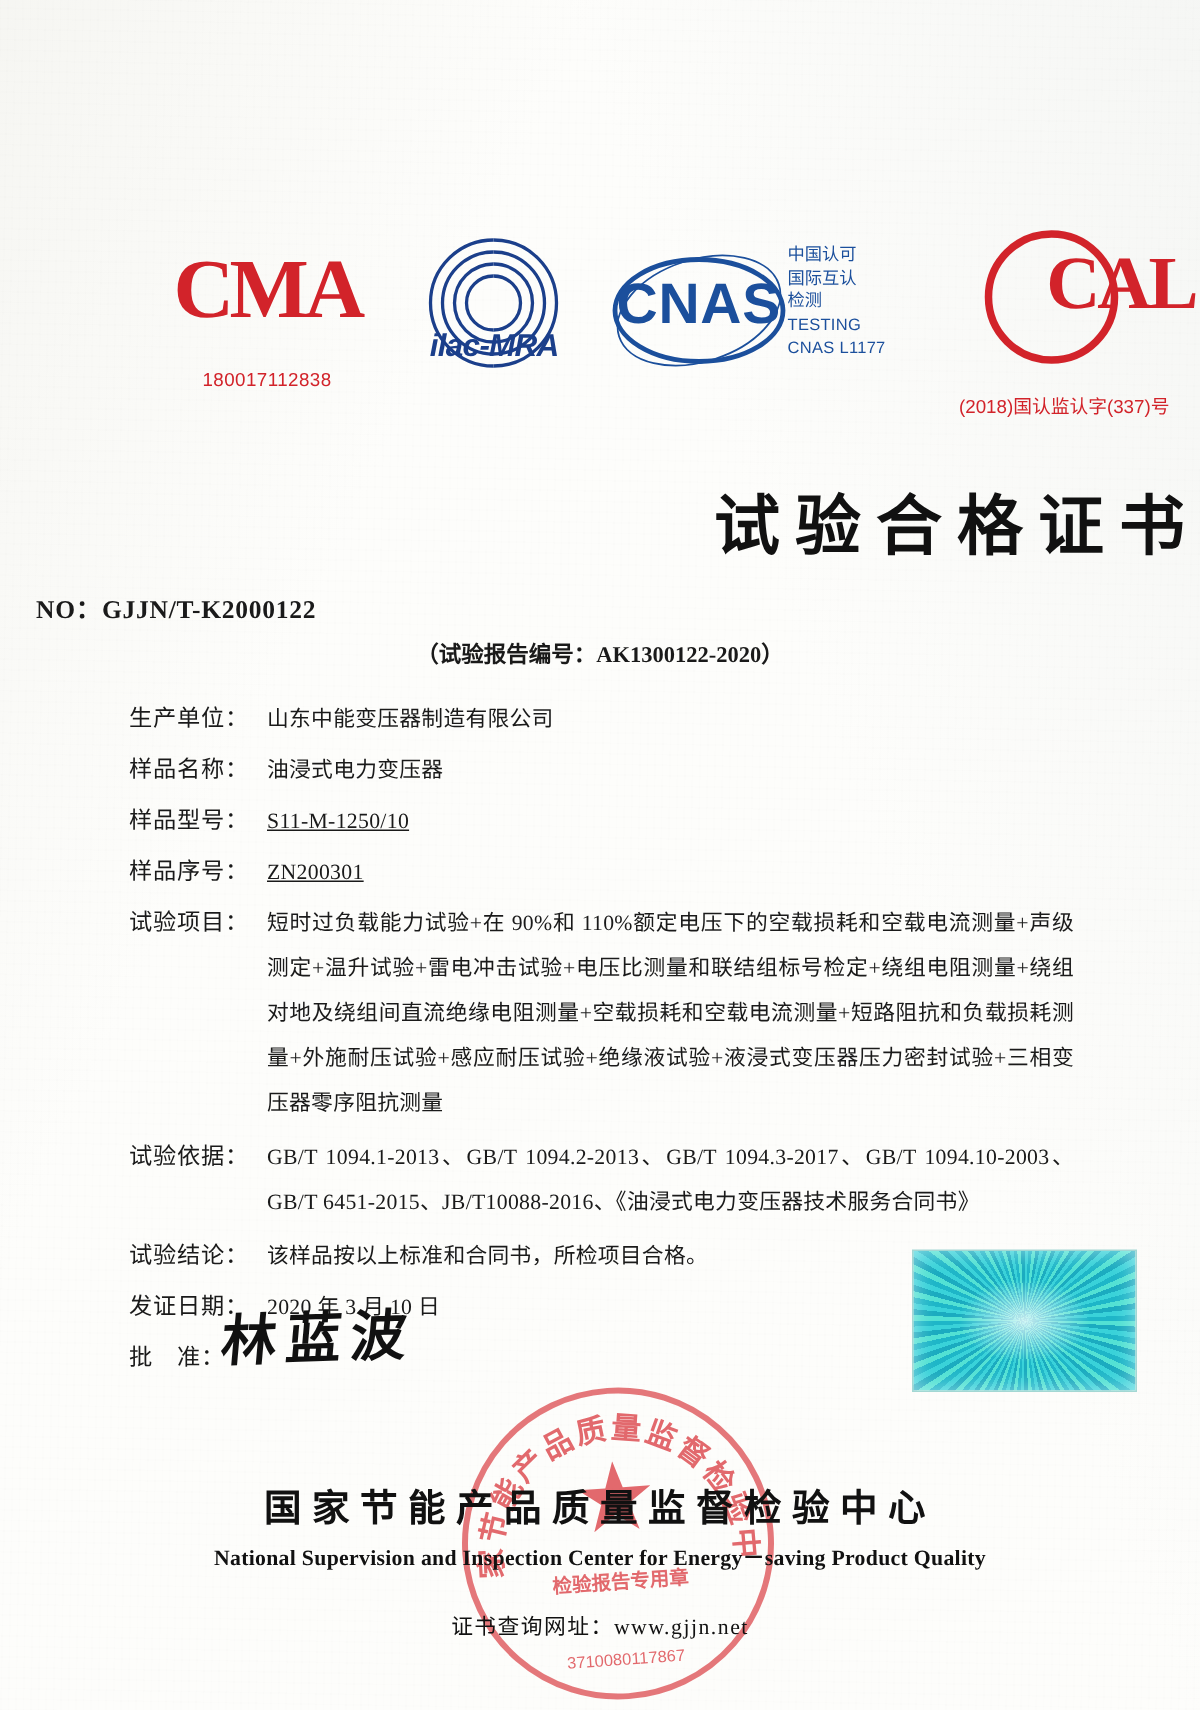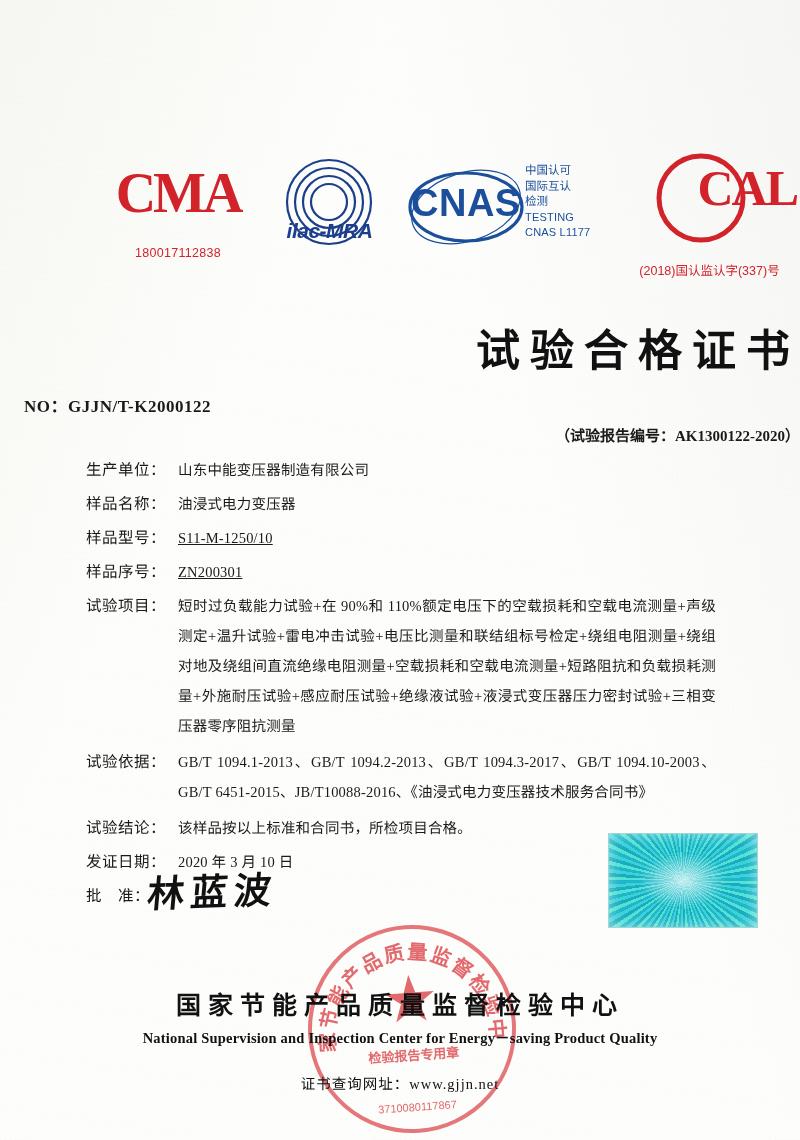--- a/index.html
+++ b/index.html
@@ -139,30 +139,30 @@
     font-family: "Liberation Serif", serif;
     font-weight: bold;
     font-size: 17px;
     letter-spacing: .5px;
     padding-left: 24px;
   }
   .doc-report-no {
     position: absolute;
     top: 424px;
     width: 800px;
-    text-align: right;
+    text-align: center;
     font-family: "Liberation Serif", serif;
     font-weight: bold;
     font-size: 15px;
   }
 
   
   .fields {
     position: absolute;
-    top: 455px;
+    top: 465px;
     left: 86px;
     width: 630px;
     font-size: 15px;
   }
   .field-row {
     display: flex;
     align-items: flex-start;
     margin-bottom: 4px;
   }
   .field-label {

